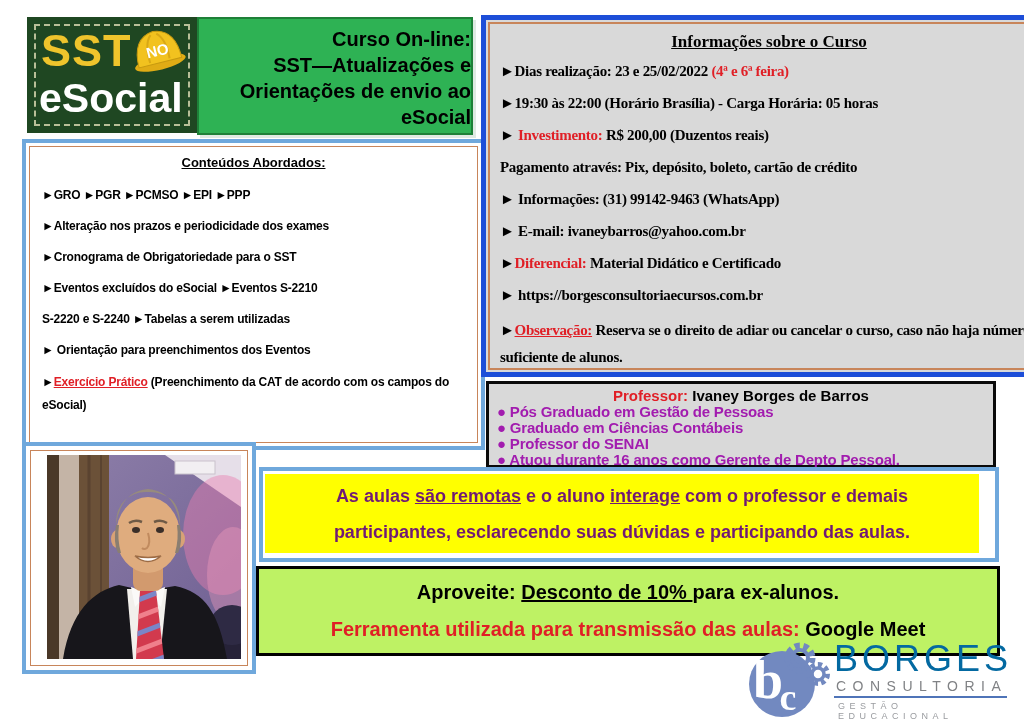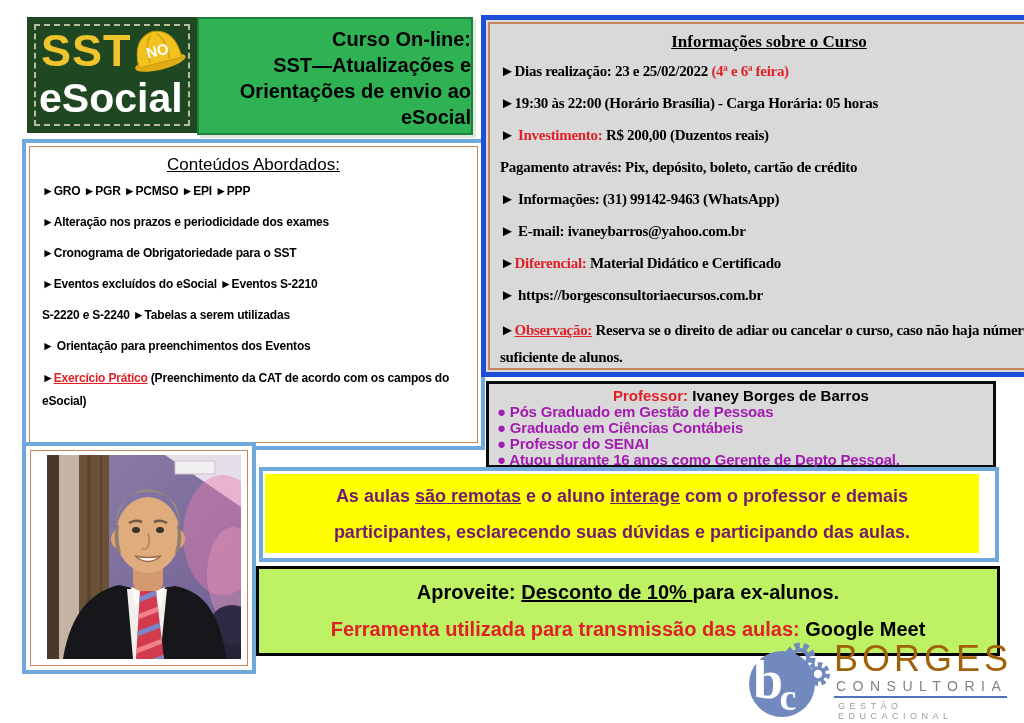--- a/index.html
+++ b/index.html
@@ -16,21 +16,21 @@
 
   
   .title-box{left:197px;top:17px;width:272px;height:114px;background:#2EB254;
              border:2px solid #1E8038;box-shadow:3px 3px 0 #14633~0;}
   .title-box{box-shadow:3px 3px 0 #14633022;}
   .title-text{padding-top:7px;text-align:right;color:#000;font-weight:bold;font-size:20px;line-height:26px;}
 
   
   .contents-box{left:22px;top:139px;width:455px;height:303px;background:#fff;border:4px solid #6FA8DC;}
   .contents-inner{position:absolute;inset:3px;border:1px solid #C8855A;padding:8px 12px 0 12px;}
-  .c-title{text-align:center;font-size:17px;font-weight:normal;text-decoration:underline;margin-bottom:6px;}
+  .c-title{text-align:center;font-size:13px;font-weight:bold;text-decoration:underline;margin-bottom:15px;}
   .c-line{font-size:12px;font-weight:bold;line-height:21px;margin-bottom:10px;white-space:nowrap;letter-spacing:-0.2px;color:#000;}
   .c-line.wrap{white-space:normal;line-height:23px;margin-bottom:0;}
   .red-u{color:#E01F26;text-decoration:underline;}
   .red{color:#E01F26;}
 
   
   .info-box{left:481px;top:15px;width:576px;height:362px;background:#D9D9D9;border:5px solid #1d4ed8;box-sizing:border-box;font-family:Liberation Serif, serif;}
   .info-inner{position:absolute;inset:2px;border:2px solid #C8855A;padding:8px 10px 0 10px;}
   .i-title{text-align:center;font-size:17px;font-weight:bold;text-decoration:underline;margin-bottom:9px;color:#000;}
   .i-line{font-size:15px;font-weight:bold;line-height:20px;margin-bottom:12px;white-space:nowrap;letter-spacing:-0.3px;color:#000;}
@@ -57,21 +57,21 @@
   .promo-box{left:256px;top:566px;width:744px;height:90px;background:#bef264;border:3px solid #000;box-sizing:border-box;
              display:flex;flex-direction:column;justify-content:center;text-align:center;}
   .promo-l1{font-size:20px;font-weight:bold;color:#000;line-height:37px;}
   .promo-l2{font-size:20px;font-weight:bold;color:#E01F26;line-height:37px;}
   .promo-l2 .black{color:#000;}
 
   
   .borges{left:742px;top:640px;width:276px;height:80px;display:flex;align-items:flex-start;}
   .borges-mark{width:92px;height:80px;flex:0 0 auto;}
   .borges-text{padding-top:2px;}
-  .b-name{font-size:36px;line-height:34px;color:#a16207;letter-spacing:4px;font-weight:500;}
+  .b-name{font-size:36px;line-height:34px;color:#0369a1;letter-spacing:4px;font-weight:500;}
   .b-sub{display:inline-block;font-size:14px;color:#808285;letter-spacing:6.5px;border-bottom:2px solid #4F74B8;padding:1px 0 2px 2px;margin-top:1px;}
   .b-tag{font-size:9px;color:#9A9CA0;letter-spacing:4.5px;margin-top:3px;padding-left:4px;}
 </style>
 </head>
 <body>
 
 <div id="canvas">
 
   <div class="abs logo-box">
     <div class="logo-dashed"></div>

